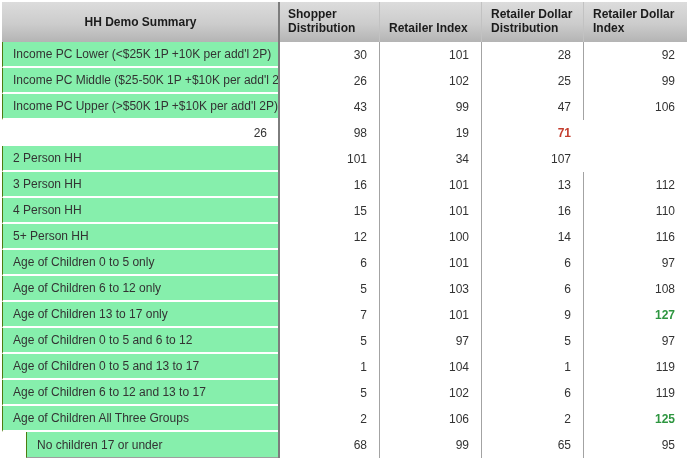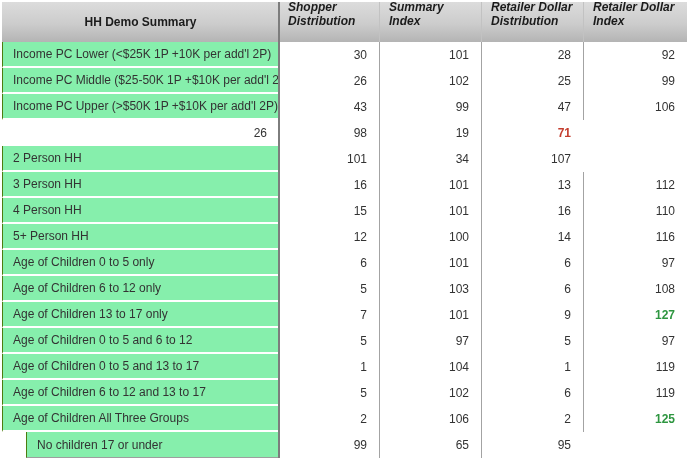--- a/index.html
+++ b/index.html
@@ -33,23 +33,22 @@
   }
   .h-label {
     display: flex;
     align-items: center;
     justify-content: center;
     text-align: center;
   }
   .h-num {
     display: flex;
     align-items: flex-end;
-    padding: 0 4px 14px 9px;
+    padding: 0 4px 7px 9px;
     line-height: 14px;
-    font-style: italic;
   }
   .h-num.sep { border-left: 1px solid #c2c2c2; }
   
   .body { background: #ffffff; }
   .row { height: 26px; }
   .cell-label {
     background: #86efac;
     border-left: 1px solid #4d7c0f;
     border-bottom: 2px solid #ffffff;
     display: flex;
@@ -87,21 +86,21 @@
   }
 </style>
 </head>
 <body>
 
 <div class="table-wrap">
 
   <div class="header grid-row">
     <div class="cell h-label">HH Demo Summary</div>
     <div class="cell h-num">Shopper Distribution</div>
-    <div class="cell h-num sep">Summary Index</div>
+    <div class="cell h-num sep">Retailer Index</div>
     <div class="cell h-num sep">Retailer Dollar Distribution</div>
     <div class="cell h-num sep">Retailer Dollar Index</div>
   </div>
 
   <div class="body">
       <div class="row grid-row">
         <div class="cell-label">Income PC Lower (&lt;$25K 1P +10K per add'l 2P)</div>
         <div class="cell-num">30</div>
         <div class="cell-num sep">101</div>
         <div class="cell-num sep">28</div>
@@ -198,20 +197,21 @@
       </div>
       <div class="row grid-row">
         <div class="cell-label">Age of Children All Three Groups</div>
         <div class="cell-num">2</div>
         <div class="cell-num sep">106</div>
         <div class="cell-num sep">2</div>
         <div class="cell-num sep green">125</div>
       </div>
       <div class="row grid-row">
         <div class="cell-label">No children 17 or under</div>
+        <div class="cell-num">68</div>
         <div class="cell-num sep">99</div>
         <div class="cell-num sep">65</div>
         <div class="cell-num sep">95</div>
       </div>
     </div>
 
   <div class="col-divider"></div>
 </div>
 
 </body></html>

